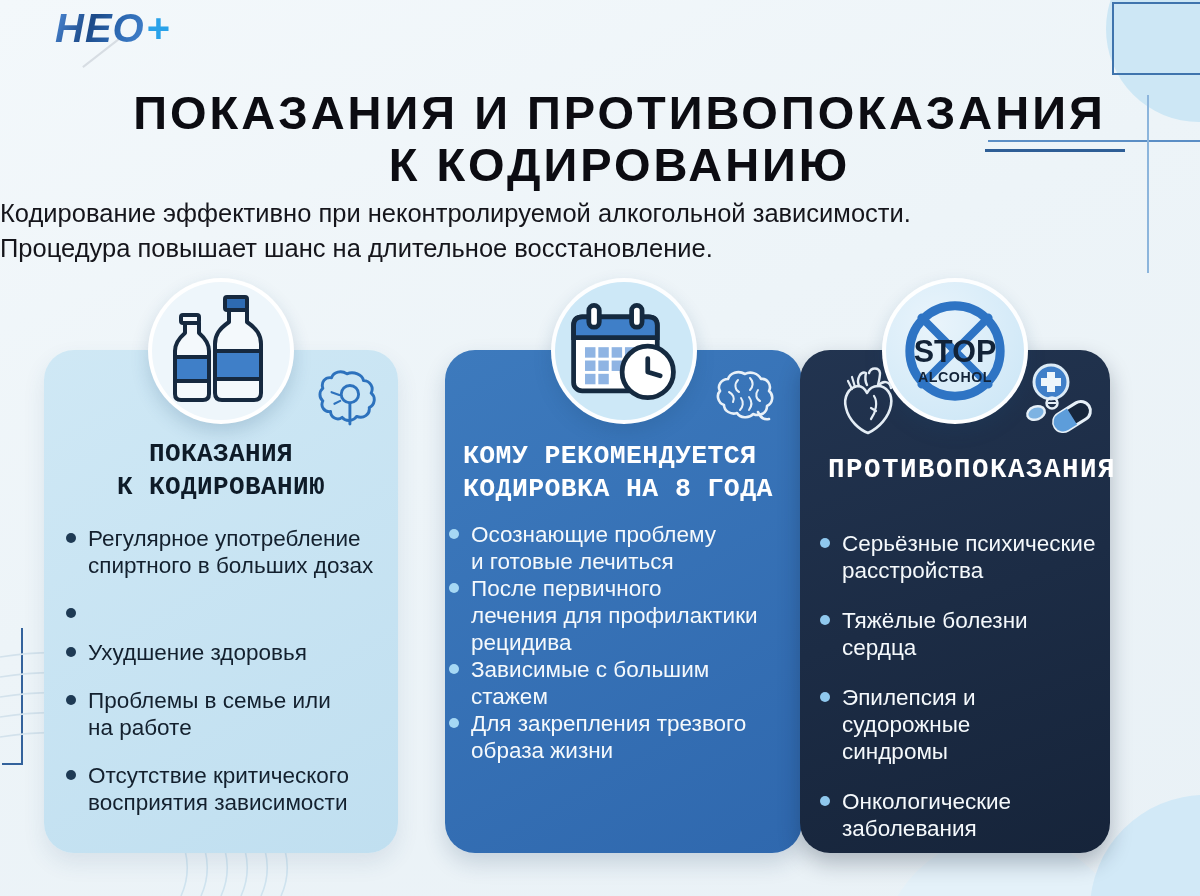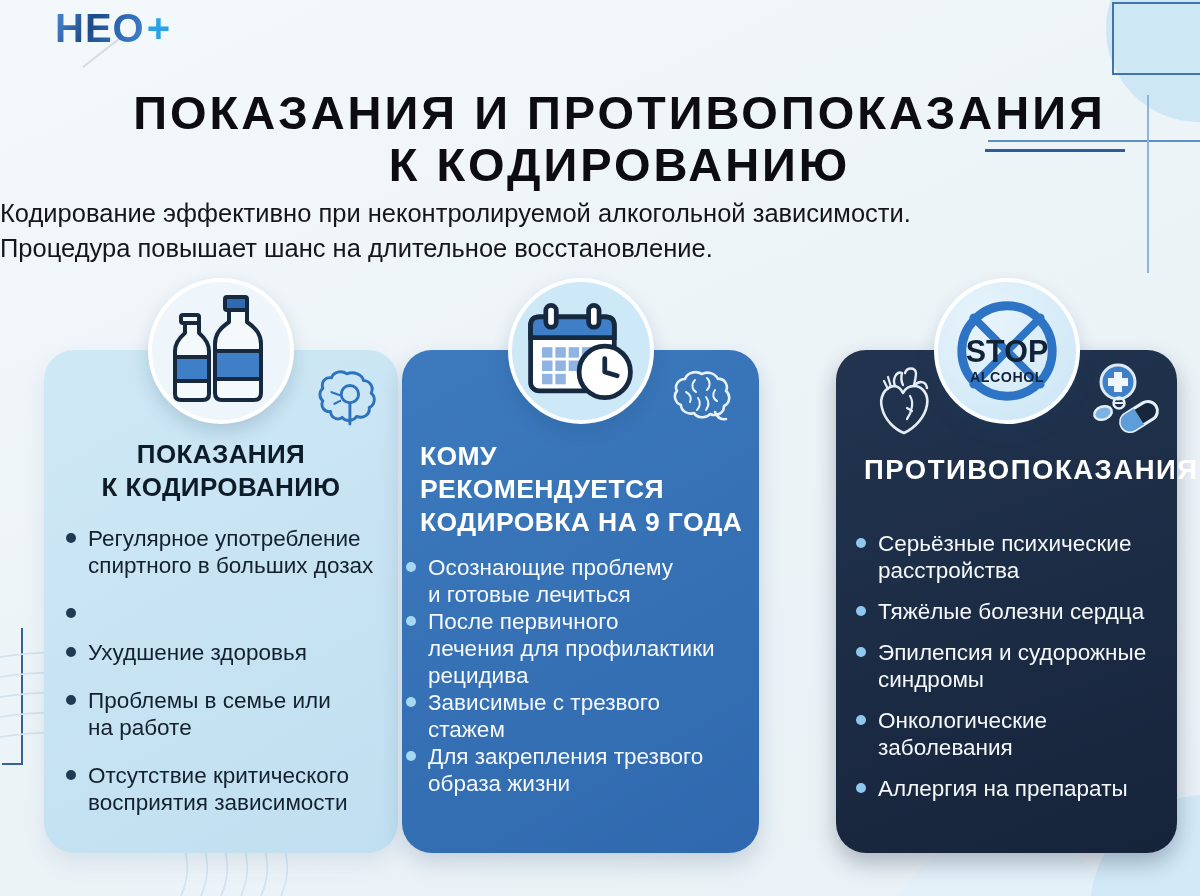--- a/index.html
+++ b/index.html
@@ -17,54 +17,54 @@
   .decor-line-h2 { left:985px; top:149px; width:140px; height:3px; background:#2e5e96; }
   .decor-line-v  { left:1147px; top:95px; width:2px; height:178px; background:#8cb5dc; }
   .decor-bracket { left:2px; top:628px; width:21px; height:137px; border-right:2px solid #33629c; border-bottom:2px solid #33629c; }
   .decor-diag { left:78px; top:52px; width:46px; height:2px; background:#d7dde3; transform:rotate(-38deg); }
   .decor-circle-br2 { left:880px; top:835px; width:250px; height:250px; border-radius:50%; background:#e4f1f9; }
   .decor-circle-br1 { left:1090px; top:795px; width:230px; height:230px; border-radius:50%; background:#d2e9f7; }
   
   .logo { position:absolute; left:55px; top:6px; font-size:40px; font-weight:800; letter-spacing:1px; line-height:44px; }
   .logo .neo {
     background:linear-gradient(115deg,#4f8cda 0%,#1c4a88 40%,#2f6cb6 70%,#4584ce 100%);
-    -webkit-background-clip:text; background-clip:text; color:transparent;
+    -webkit-background-clip:text; background-clip:text; color:transparent;font-style:italic;
   }
   .logo .plus { color:#2aa2e9; margin-left:2px; }
   .title { position:absolute; left:0; top:56px; width:1200px; text-align:center;
     font-size:47px; line-height:52px; font-weight:800; letter-spacing:3px; color:#0c0c12; }
   .title span { display:block;padding-left:39px; }
   .subtitle { position:absolute; left:0; top:170px; width:1038px; text-align:left;
     font-size:25.5px; line-height:35px; color:#15151b; }
   .subtitle span { display:block; }
   
   .card { position:absolute; top:350px; height:503px; border-radius:30px; }
   .card-light { left:44px;  width:354px; background:linear-gradient(150deg,#cfe8f5,#c0dff0); box-shadow:0 10px 22px rgba(40,80,120,.10); }
-  .card-blue  { left:402px; width:357px; background:linear-gradient(150deg,#3d7abd,#2f68ae); box-shadow:0 10px 22px rgba(30,60,100,.18); }
-  .card-dark  { left:836px; width:341px; background:linear-gradient(160deg,#223450,#16243a); box-shadow:0 10px 22px rgba(10,25,45,.28); }
+  .card-blue  { left:445px; width:357px; background:linear-gradient(150deg,#3d7abd,#2f68ae); box-shadow:0 10px 22px rgba(30,60,100,.18); }
+  .card-dark  { left:800px; width:310px; background:linear-gradient(160deg,#223450,#16243a); box-shadow:0 10px 22px rgba(10,25,45,.28); }
   .icon-circle { position:absolute; top:-72px; left:50%; transform:translateX(-50%);
     width:146px; height:146px; border-radius:50%; display:flex; align-items:center; justify-content:center;
     border:4px solid rgba(255,255,255,.95); box-shadow:0 8px 18px rgba(30,70,110,.18); }
   .card-light .icon-circle { background:#eef6fb; }
   .card-blue  .icon-circle { background:#cde8f7; }
   .card-dark  .icon-circle { background:radial-gradient(circle at 35% 30%,#e9f4fb,#c9e5f6); }
   .card-decor { position:absolute; }
   .decor-brain-light { right:22px; top:18px; }
   .decor-brain-blue  { right:26px; top:20px; }
   .decor-heart { left:38px; top:14px; }
   .decor-pills { right:16px; top:12px; }
   .card h2 { margin:0; font-weight:800; }
   .card-light h2 { margin:88px 8px 0;  text-align:center; font-size:26px;   line-height:33px; color:#0e1b28; letter-spacing:.4px; }
   .card-blue  h2 { margin:90px 12px 0 18px; font-size:26.5px; line-height:33px; color:#ffffff; letter-spacing:.4px; }
   .card-dark  h2 { margin:103px 12px 0 28px; font-size:27.5px; line-height:33px; color:#ffffff; letter-spacing:1.5px; }
-  .card h2 span { display:block; }
+  .card h2 span { display:block;font-family:Liberation Mono, monospace; }
   ul.bullets { list-style:none; margin:21px 0 0; padding:0 12px 0 22px; display:flex; flex-direction:column; }
   .card-light ul.bullets { gap:21px; }
   .card-blue  ul.bullets { margin-top:15px; padding-left:4px; }
-  .card-dark  ul.bullets { margin-top:44px; padding-left:20px; gap:14px; }
+  .card-dark  ul.bullets { margin-top:44px; padding-left:20px; gap:23px; }
   ul.bullets li { display:flex; gap:12px; font-size:22.5px; line-height:27px; }
   .card-light li { color:#13202e; }
   .card-blue li, .card-dark li { color:#f5f9fc; }
   .dot { width:10px; height:10px; border-radius:50%; margin-top:8px; flex:none; }
   .card-light .dot { background:#1e3a54; }
   .card-blue  .dot { background:#a6d8f4; }
   .card-dark  .dot { background:#8fc8ee; }
   .bt { white-space:pre-line; }
 </style>
 </head>
@@ -188,37 +188,37 @@
     </div>
     <svg class="card-decor decor-brain-blue" width="62" height="54" viewBox="0 0 62 54">
       <g fill="none" stroke="#e9f1f8" stroke-linecap="round" stroke-linejoin="round">
         <path stroke-width="2.6" d="M31 4 C24 0 16 3 14 9 C7 9 3 16 6 21 C2 25 4 33 10 35 C10 41 17 45 23 43 C26 48 35 49 39 44 C46 47 53 43 53 36 C59 33 60 25 55 21 C58 15 53 8 47 9 C44 3 36 1 31 4 Z"></path>
         <path stroke-width="2" d="M24 10 C20 14 21 20 25 22 M36 8 C40 12 39 17 36 20 M15 22 C19 24 21 28 19 32 M44 20 C41 24 42 29 46 31 M27 28 C30 32 29 37 26 40 M35 27 C38 31 38 36 35 40"></path>
         <path stroke-width="2.6" d="M44 42 C46 47 50 50 55 49"></path>
       </g>
     </svg>
     <h2>
       <span>КОМУ РЕКОМЕНДУЕТСЯ</span>
-      <span>КОДИРОВКА НА 9 ГОДА</span>
+      <span>КОДИРОВКА НА 8 ГОДА</span>
     </h2>
     <ul class="bullets">
         <li>
           <span class="dot"></span>
           <span class="bt">Осознающие проблему
 и готовые лечиться</span>
         </li>
         <li>
           <span class="dot"></span>
           <span class="bt">После первичного
 лечения для профилактики
 рецидива</span>
         </li>
         <li>
           <span class="dot"></span>
-          <span class="bt">Зависимые с трезвого
+          <span class="bt">Зависимые с большим
 стажем</span>
         </li>
         <li>
           <span class="dot"></span>
           <span class="bt">Для закрепления трезвого
 образа жизни</span>
         </li>
       </ul>
   </section>
 
@@ -269,20 +269,16 @@
         <li>
           <span class="dot"></span>
           <span class="bt">Эпилепсия и судорожные
 синдромы</span>
         </li>
         <li>
           <span class="dot"></span>
           <span class="bt">Онкологические
 заболевания</span>
         </li>
-        <li>
-          <span class="dot"></span>
-          <span class="bt">Аллергия на препараты</span>
-        </li>
       </ul>
   </section>
 
 </div>
 
 </body></html>

